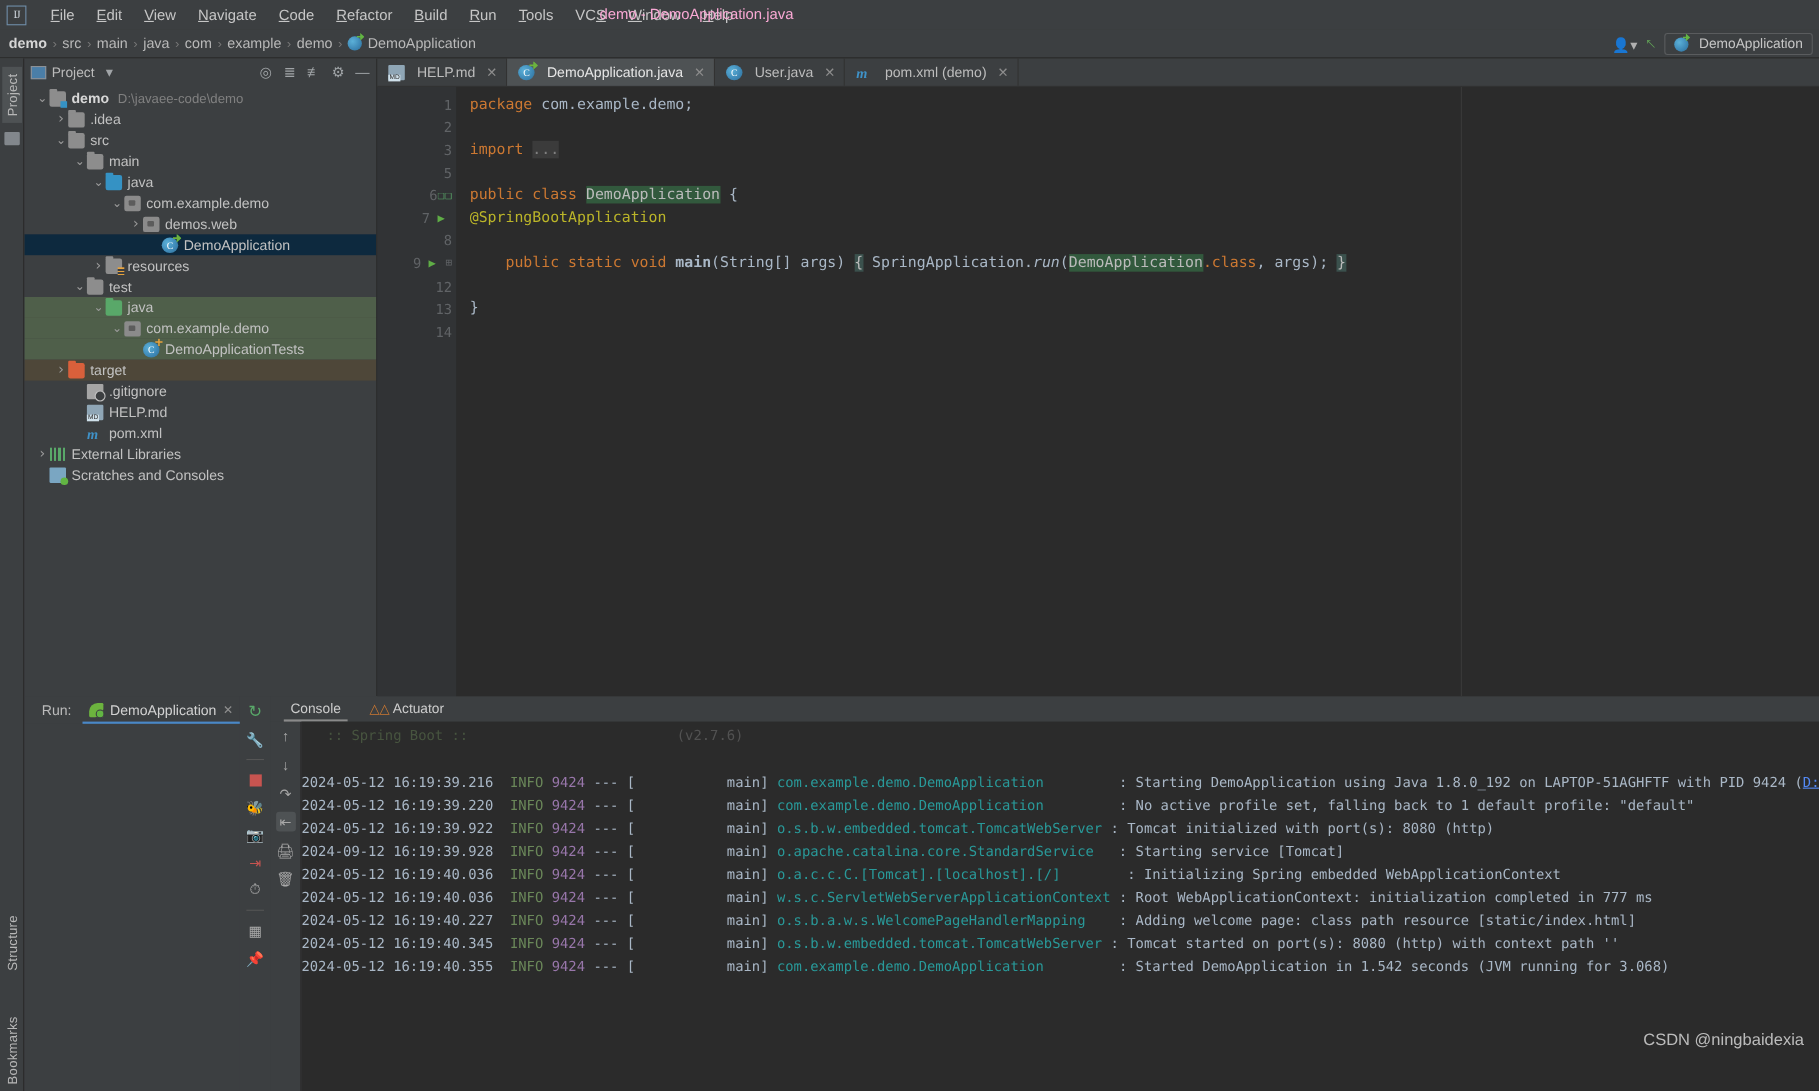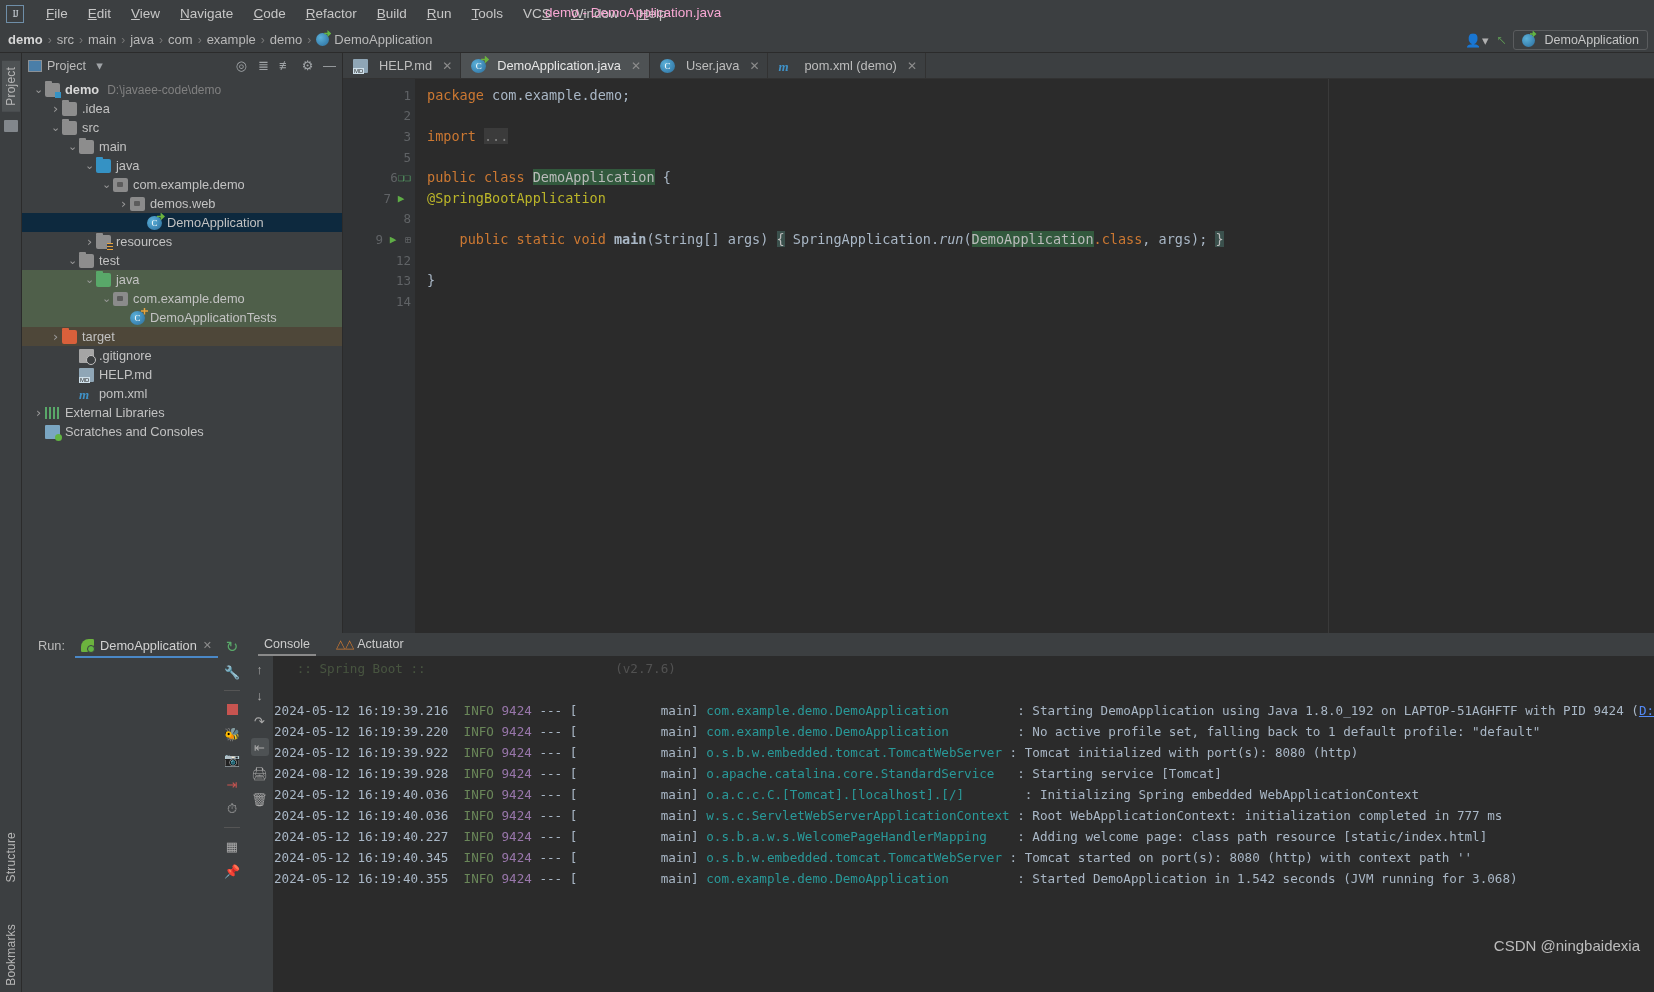--- a/index.html
+++ b/index.html
@@ -555,21 +555,21 @@
                 <div class="tb">🖨</div>
                 <div class="tb">🗑</div>
               </div>
 
               <div class="console" id="console">
                   <div class="cl" style="opacity: 0.45;"><span class="c-banner">   :: Spring Boot ::</span><span class="c-ver">                         (v2.7.6)</span></div>
                   <div class="cl"></div>
                   <div class="cl"><span class="c-date">2024-05-12 16:19:39.216</span>  <span class="c-info">INFO</span> <span class="c-pid">9424</span> <span class="c-dash">--- [</span><span class="c-thread">           main]</span> <span class="c-logger">com.example.demo.DemoApplication</span>         <span class="c-msg">: Starting DemoApplication using Java 1.8.0_192 on LAPTOP-51AGHFTF with PID 9424 (</span><span class="c-link">D:\javaee-code\d</span></div>
                   <div class="cl"><span class="c-date">2024-05-12 16:19:39.220</span>  <span class="c-info">INFO</span> <span class="c-pid">9424</span> <span class="c-dash">--- [</span><span class="c-thread">           main]</span> <span class="c-logger">com.example.demo.DemoApplication</span>         <span class="c-msg">: No active profile set, falling back to 1 default profile: "default"</span></div>
                   <div class="cl"><span class="c-date">2024-05-12 16:19:39.922</span>  <span class="c-info">INFO</span> <span class="c-pid">9424</span> <span class="c-dash">--- [</span><span class="c-thread">           main]</span> <span class="c-logger">o.s.b.w.embedded.tomcat.TomcatWebServer</span> <span class="c-msg">: Tomcat initialized with port(s): 8080 (http)</span></div>
-                  <div class="cl"><span class="c-date">2024-08-12 16:19:39.928</span>  <span class="c-info">INFO</span> <span class="c-pid">9424</span> <span class="c-dash">--- [</span><span class="c-thread">           main]</span> <span class="c-logger">o.apache.catalina.core.StandardService</span>   <span class="c-msg">: Starting service [Tomcat]</span></div>
+                  <div class="cl"><span class="c-date">2024-09-12 16:19:39.928</span>  <span class="c-info">INFO</span> <span class="c-pid">9424</span> <span class="c-dash">--- [</span><span class="c-thread">           main]</span> <span class="c-logger">o.apache.catalina.core.StandardService</span>   <span class="c-msg">: Starting service [Tomcat]</span></div>
                   <div class="cl"><span class="c-date">2024-05-12 16:19:40.036</span>  <span class="c-info">INFO</span> <span class="c-pid">9424</span> <span class="c-dash">--- [</span><span class="c-thread">           main]</span> <span class="c-logger">o.a.c.c.C.[Tomcat].[localhost].[/]</span>        <span class="c-msg">: Initializing Spring embedded WebApplicationContext</span></div>
                   <div class="cl"><span class="c-date">2024-05-12 16:19:40.036</span>  <span class="c-info">INFO</span> <span class="c-pid">9424</span> <span class="c-dash">--- [</span><span class="c-thread">           main]</span> <span class="c-logger">w.s.c.ServletWebServerApplicationContext</span> <span class="c-msg">: Root WebApplicationContext: initialization completed in 777 ms</span></div>
                   <div class="cl"><span class="c-date">2024-05-12 16:19:40.227</span>  <span class="c-info">INFO</span> <span class="c-pid">9424</span> <span class="c-dash">--- [</span><span class="c-thread">           main]</span> <span class="c-logger">o.s.b.a.w.s.WelcomePageHandlerMapping</span>    <span class="c-msg">: Adding welcome page: class path resource [static/index.html]</span></div>
                   <div class="cl"><span class="c-date">2024-05-12 16:19:40.345</span>  <span class="c-info">INFO</span> <span class="c-pid">9424</span> <span class="c-dash">--- [</span><span class="c-thread">           main]</span> <span class="c-logger">o.s.b.w.embedded.tomcat.TomcatWebServer</span> <span class="c-msg">: Tomcat started on port(s): 8080 (http) with context path ''</span></div>
                   <div class="cl"><span class="c-date">2024-05-12 16:19:40.355</span>  <span class="c-info">INFO</span> <span class="c-pid">9424</span> <span class="c-dash">--- [</span><span class="c-thread">           main]</span> <span class="c-logger">com.example.demo.DemoApplication</span>         <span class="c-msg">: Started DemoApplication in 1.542 seconds (JVM running for 3.068)</span></div>
                 </div>
             </div>
           </div>
         </div>
       </div>

